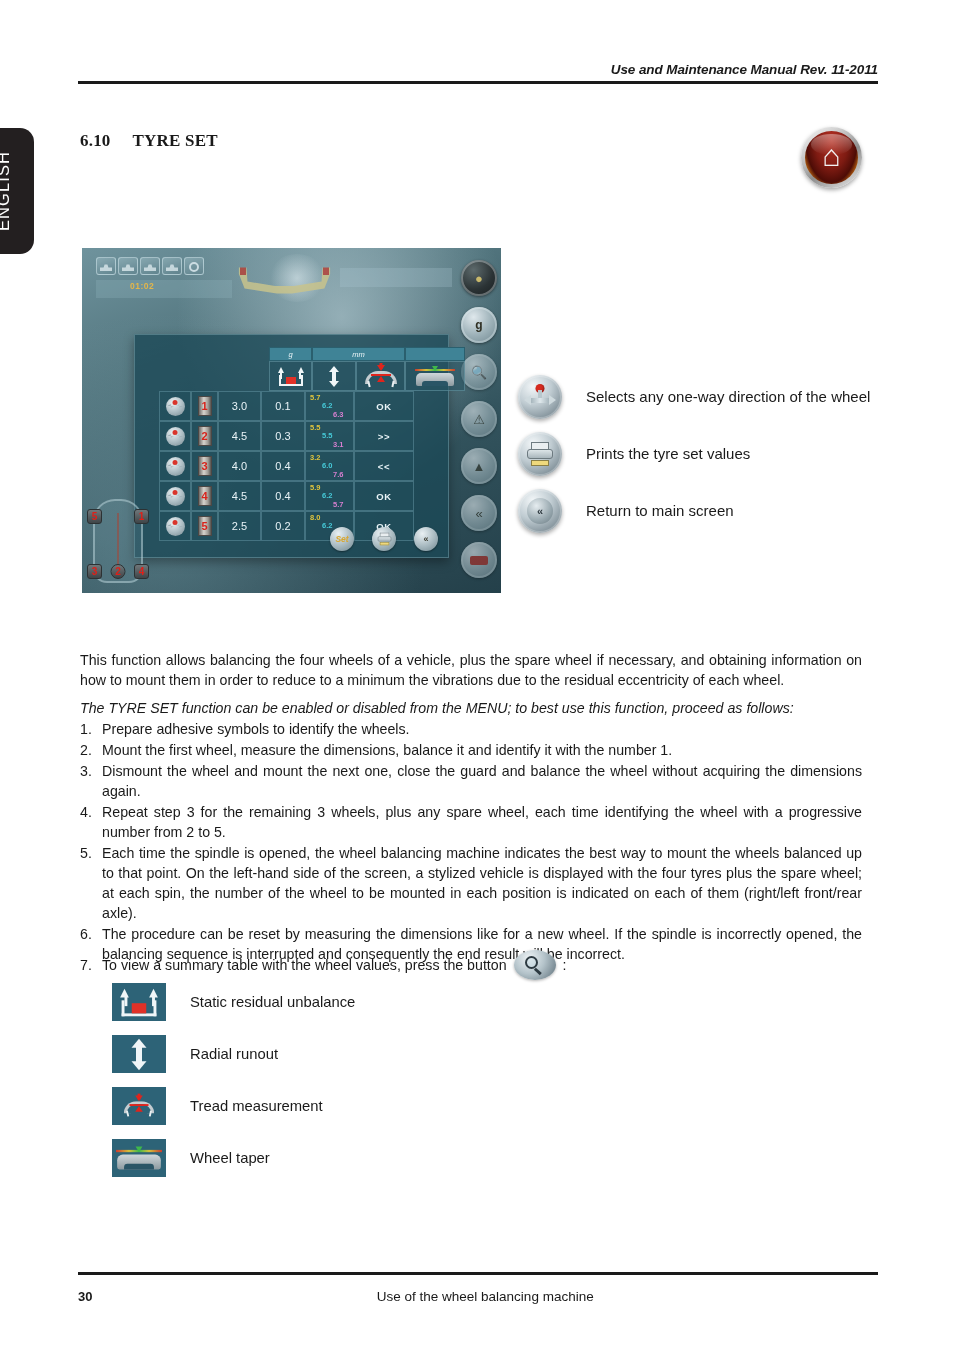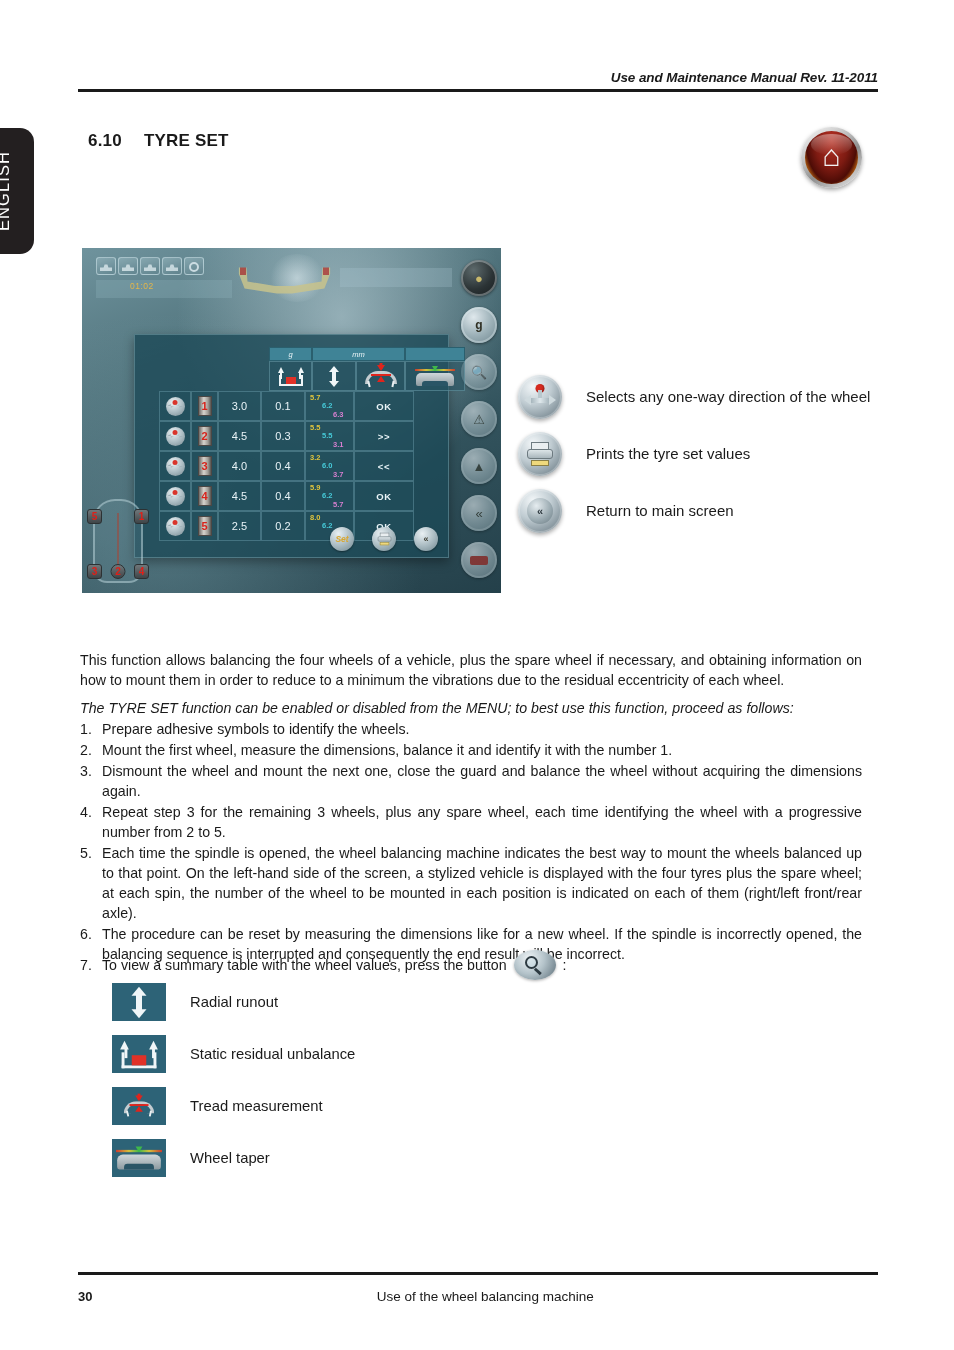--- a/index.html
+++ b/index.html
@@ -42,36 +42,36 @@
     top: 62px;
     width: 800px;
   }
   .header-text {
     text-align: right;
     font-style: italic;
     font-size: 13.5px;
     font-weight: bold;
     padding-bottom: 4px;
     letter-spacing: -0.1px;
-    margin-top: 8px;
   }
   .rule-double {
     border-top: 2px solid #1a1a1a;
     border-bottom: 1px solid #1a1a1a;
     height: 3px;
   }
 
   
   .sec-title {
     position: absolute;
-    left: 88px;
+    left: 80px;
     top: 131px;
     font-size: 17px;
     font-weight: bold;
     letter-spacing: 0.2px;
+    font-family: Liberation Serif, serif;
   }
   .sec-title .num { margin-right: 22px; }
 
   
   .home-btn {
     position: absolute;
     left: 801px;
     top: 127px;
     width: 61px;
     height: 61px;
@@ -126,21 +126,21 @@
     clip-path: polygon(0 55%, 30% 55%, 38% 20%, 62% 20%, 70% 55%, 100% 55%, 100% 100%, 0 100%);
   }
   .m-tool.circ i{
     clip-path:none; border-radius:50%; left:4px; top:4px; width:10px; height:10px;
     background:transparent; border:2px solid rgba(225,238,242,.8);
   }
   .m-timebar {
     position:absolute; left:14px; top:32px; width:136px; height:18px;
     background: rgba(160,195,205,.22);
   }
-  .m-time { position:absolute; left:48px; top:33px; font-size:8.5px; color:#e3b64a; font-weight:normal; letter-spacing:.5px;}
+  .m-time { position:absolute; left:48px; top:33px; font-size:8.5px; color:#e3b64a; font-weight:bold; letter-spacing:.5px;}
   .m-wavebar{
     position:absolute; left:258px; top:20px; width:112px; height:19px;
     background: rgba(175,205,214,.25);
   }
   .m-crank{
     position:absolute;left:155px;top:17px;width:95px;height:30px;
     background:#c8c38c; opacity:.85;
     clip-path: polygon(2% 8%, 10% 8%, 11% 55%, 40% 70%, 60% 70%, 89% 55%, 90% 8%, 98% 8%, 98% 30%, 92% 78%, 58% 95%, 42% 95%, 8% 78%, 2% 30%);
   }
   .m-crank .tip{position:absolute;width:6px;height:9px;background:#b4453a;top:1px;}
@@ -511,21 +511,21 @@
             <span class="wheel-ic"></span>
           </div>
         <div class="mt-cell tag">
             <span class="tag-ic">3</span>
           </div>
         <div class="mt-cell v1">4.0</div>
         <div class="mt-cell v2">0.4</div>
         <div class="mt-cell v3">
           <span class="tri a">3.2</span>
           <span class="tri b">6.0</span>
-          <span class="tri c">3.7</span>
+          <span class="tri c">7.6</span>
         </div>
         <div class="mt-cell v4">&lt;&lt;</div>
       </div>
 
       <div class="mt-row">
         <div class="mt-cell wheel">
             <span class="wheel-ic"></span>
           </div>
         <div class="mt-cell tag">
             <span class="tag-ic">4</span>
@@ -650,40 +650,40 @@
   <span>To view a summary table with the wheel values, press the button</span>
   <span class="inline-btn">
       <span class="mg"></span>
     </span>
   <span>:</span>
 </div>
 
 <div class="iconlist">
   <div class="il-row">
     <div class="il-box">
-      <span class="ic-radial">
-        <span class="t up"></span>
-          <span class="s"></span>
-          <span class="t dn"></span>
-      </span>
-    </div>
-    <div class="il-label">Radial runout</div>
-  </div>
-  <div class="il-row">
-    <div class="il-box">
       <span class="ic-static">
         <span class="ar l"></span>
           <span class="stem l"></span>
         <span class="ar r"></span>
           <span class="stem r"></span>
         <span class="u"></span>
           <span class="box"></span>
       </span>
     </div>
     <div class="il-label">Static residual unbalance</div>
+  </div>
+  <div class="il-row">
+    <div class="il-box">
+      <span class="ic-radial">
+        <span class="t up"></span>
+          <span class="s"></span>
+          <span class="t dn"></span>
+      </span>
+    </div>
+    <div class="il-label">Radial runout</div>
   </div>
   <div class="il-row">
     <div class="il-box">
       <span class="ic-tread small">
         <span class="stemd"></span>
           <span class="ard"></span>
         <span class="arc"></span>
           <span class="line"></span>
           <span class="aru"></span>
         <span class="leg l"></span>

